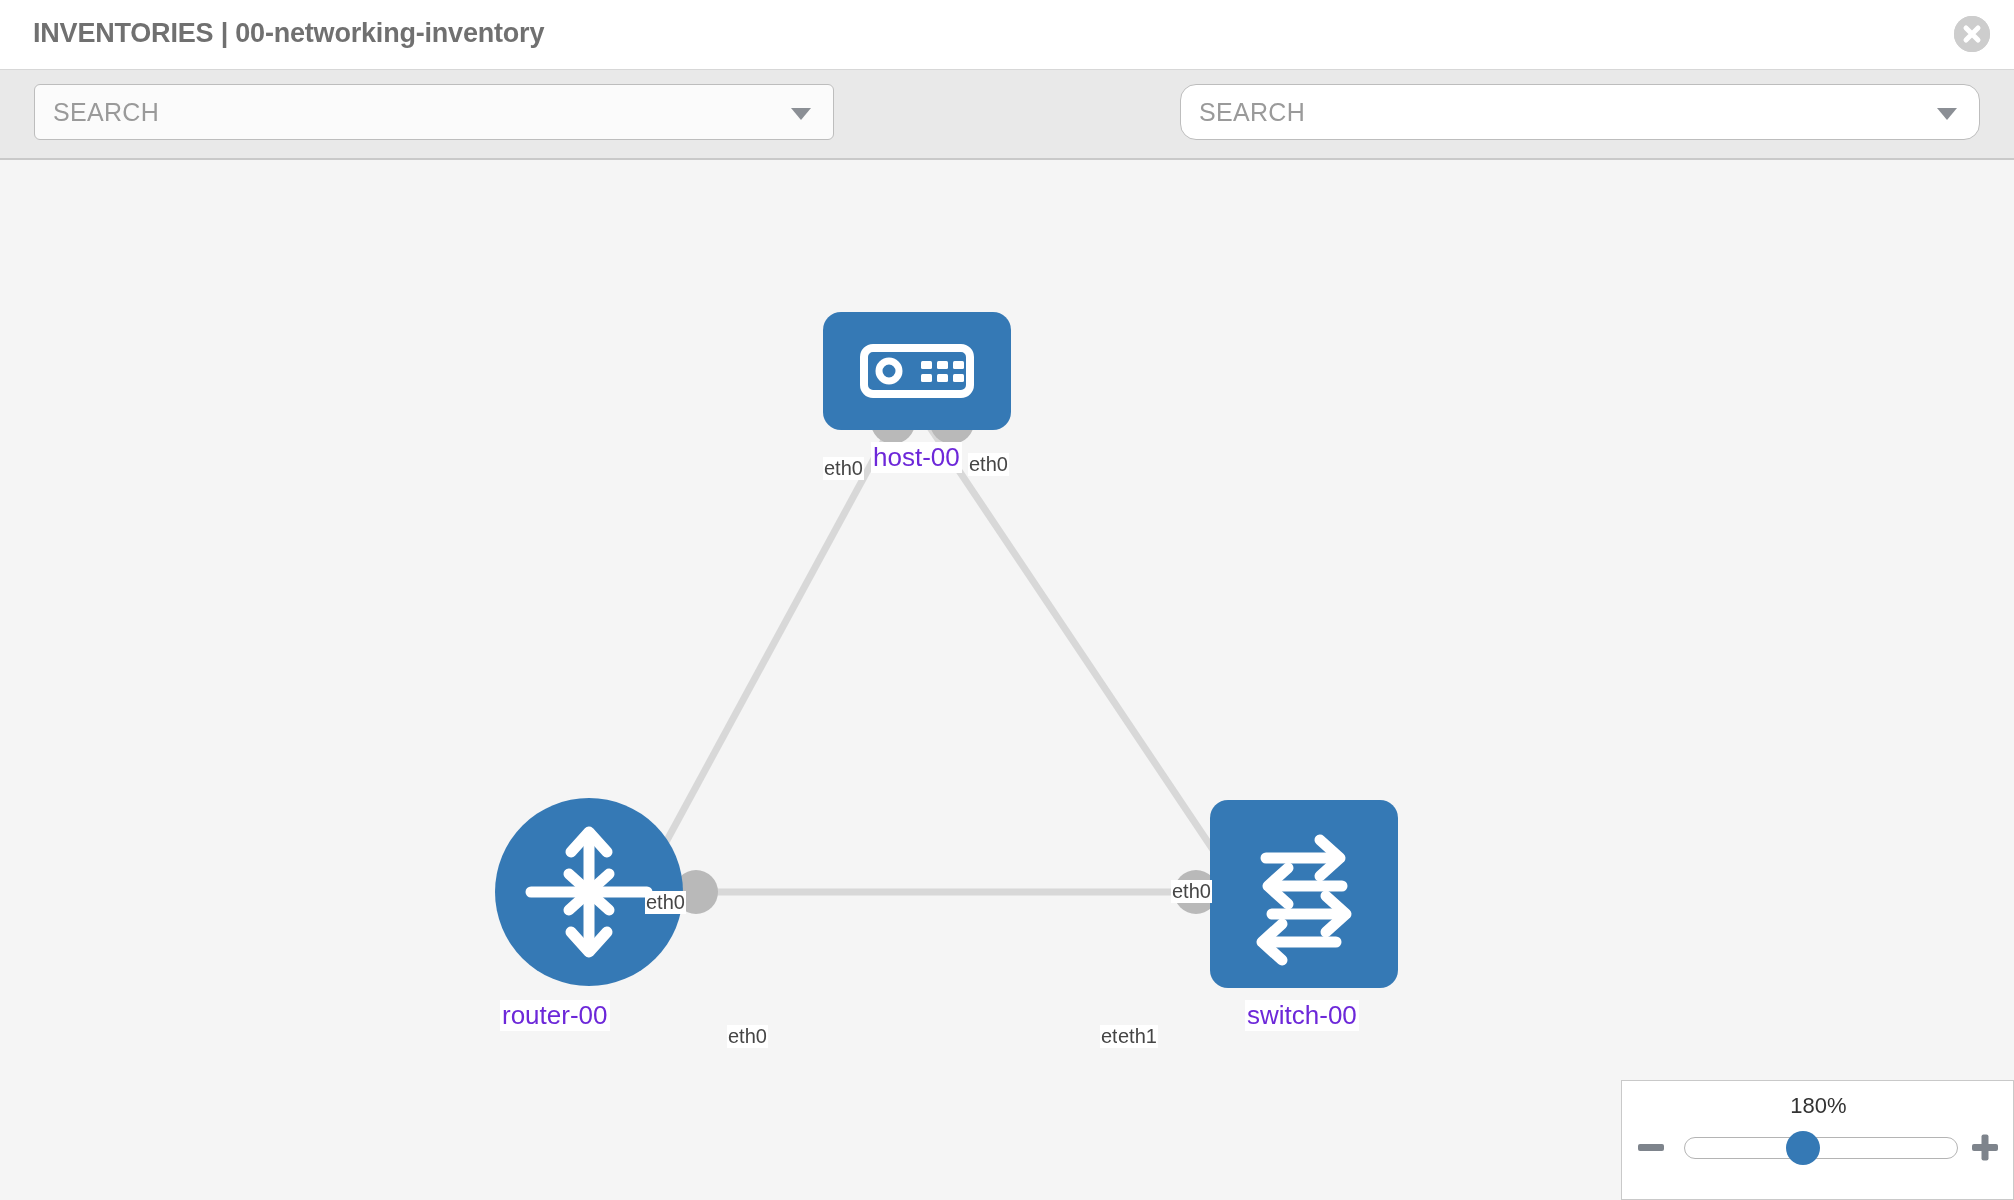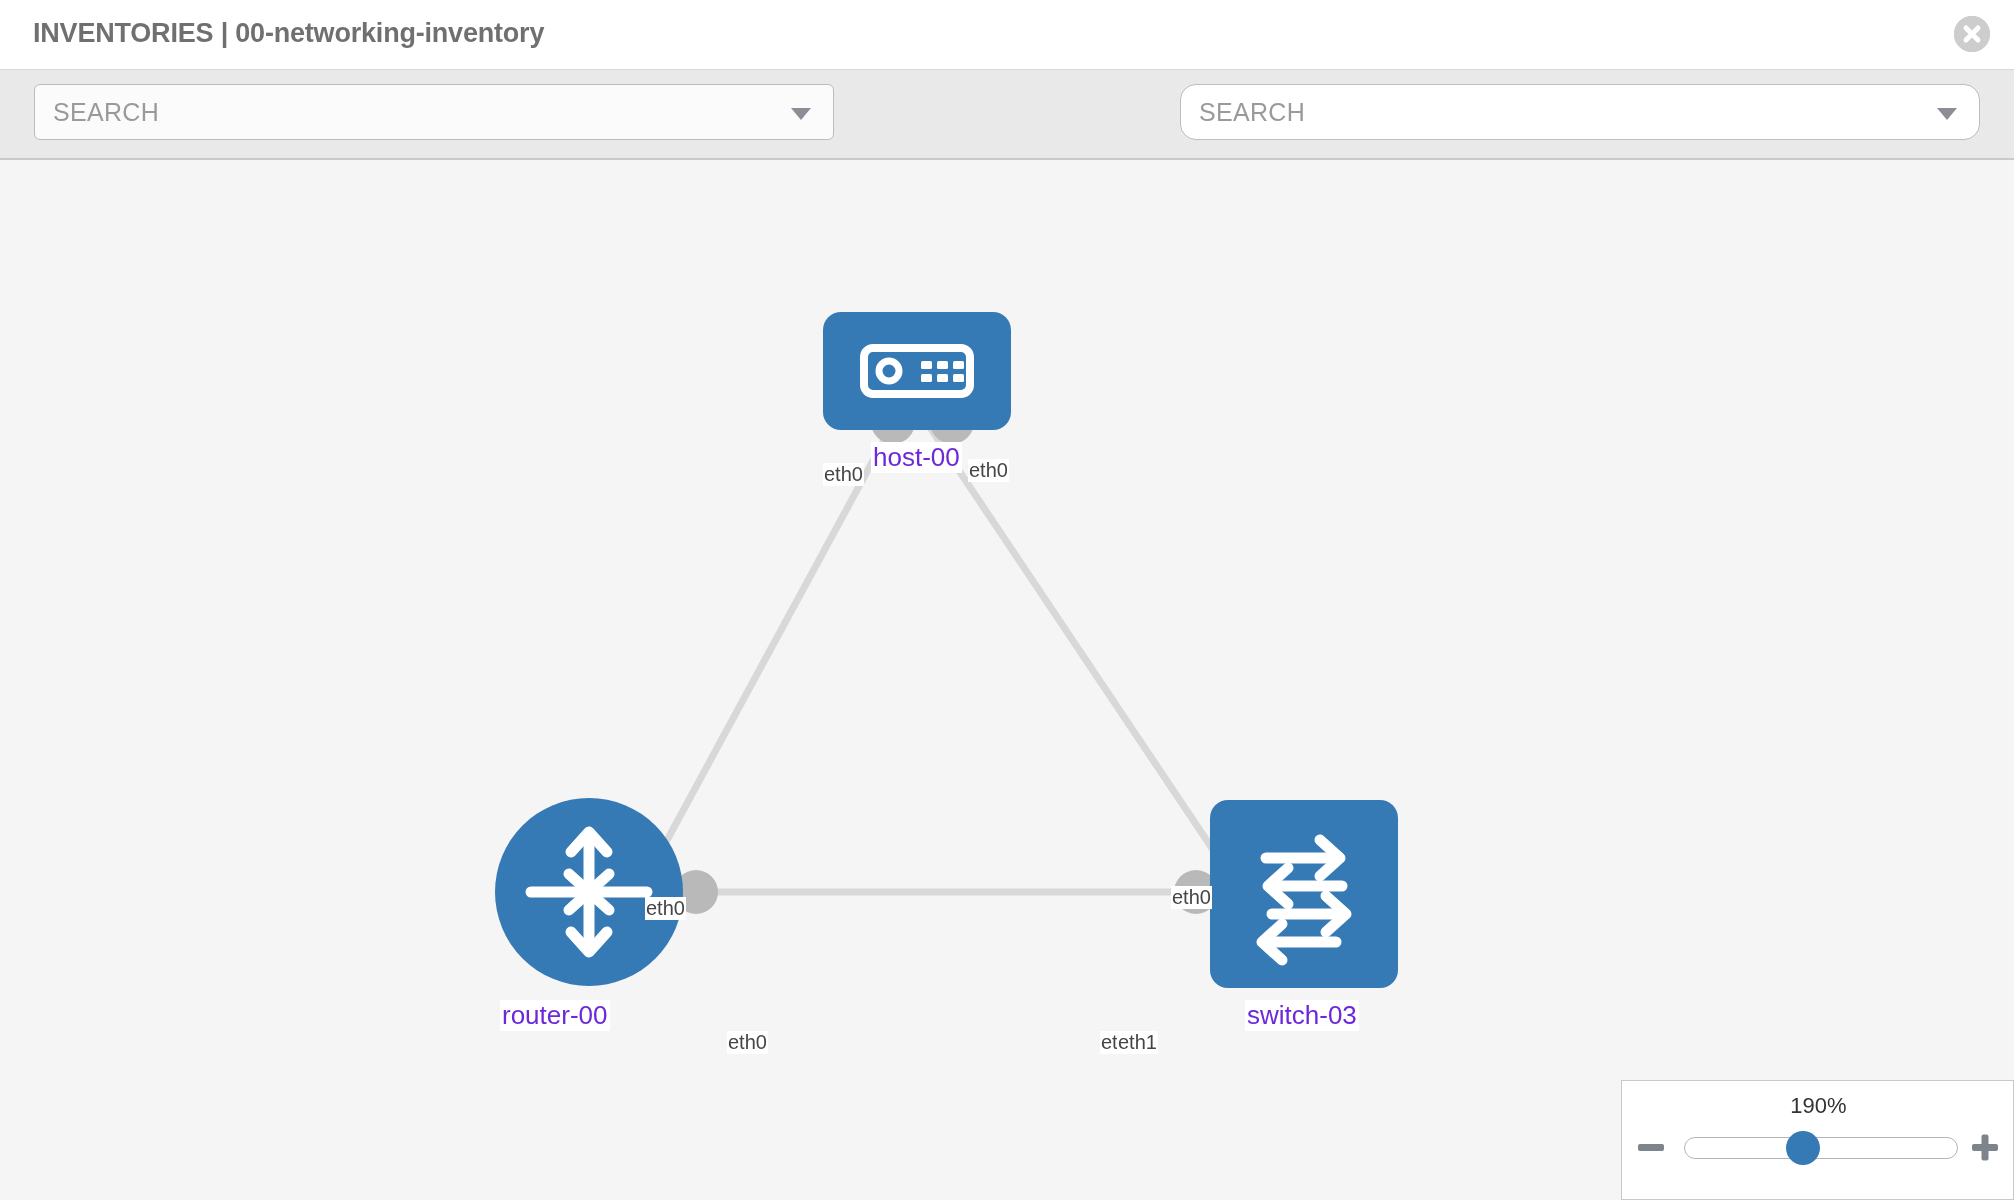--- a/index.html
+++ b/index.html
@@ -116,21 +116,20 @@
     white-space: nowrap;
     padding: 0 2px;
   }
   .port-label {
     position: absolute;
     font-size: 20px;
     color: #454545;
     background: #ffffff;
     white-space: nowrap;
     padding: 0 1px;
-    margin-top: 6px;
   }
 
   
   .zoom-panel {
     position: absolute; left: 1621px; top: 1080px;
     width: 393px; height: 120px;
     background: #ffffff;
     border: 1px solid #c9c9c9;
     box-sizing: border-box;
   }
@@ -282,28 +281,28 @@
           <path d="M78 68 L58 86 L78 104"></path>
 
           <path d="M62 114 L134 114"></path>
           <path d="M116 96 L136 114 L116 132"></path>
 
           <path d="M126 142 L54 142"></path>
           <path d="M72 124 L52 142 L72 160"></path>
         </g>
       </svg>
     </div>
-    <div class="node-label" style="left:1245px; top:840px;">switch-03</div>
+    <div class="node-label" style="left:1245px; top:840px;">switch-00</div>
     <div class="port-label" style="left:1171px; top:720px;">eth0</div>
 
     <div class="port-label" style="left:1100px; top:865px; z-index:1;">eth0</div>
     <div class="port-label" style="left:1117px; top:865px; z-index:2;">eth1</div>
 
     <div class="zoom-panel" style="left:1621px; top:920px;">
-      <div class="zoom-value">190%</div>
+      <div class="zoom-value">180%</div>
       <div class="zoom-minus">
         <svg width="30" height="30" viewBox="0 0 30 30" aria-hidden="true">
           <rect x="2" y="11" width="26" height="7" rx="2" fill="#7e848c"></rect>
         </svg>
       </div>
       <div class="zoom-track"></div>
       <div class="zoom-thumb"></div>
       <div class="zoom-plus">
         <svg width="30" height="30" viewBox="0 0 30 30" aria-hidden="true">
           <rect x="2" y="11" width="26" height="7" rx="2" fill="#7e848c"></rect>

